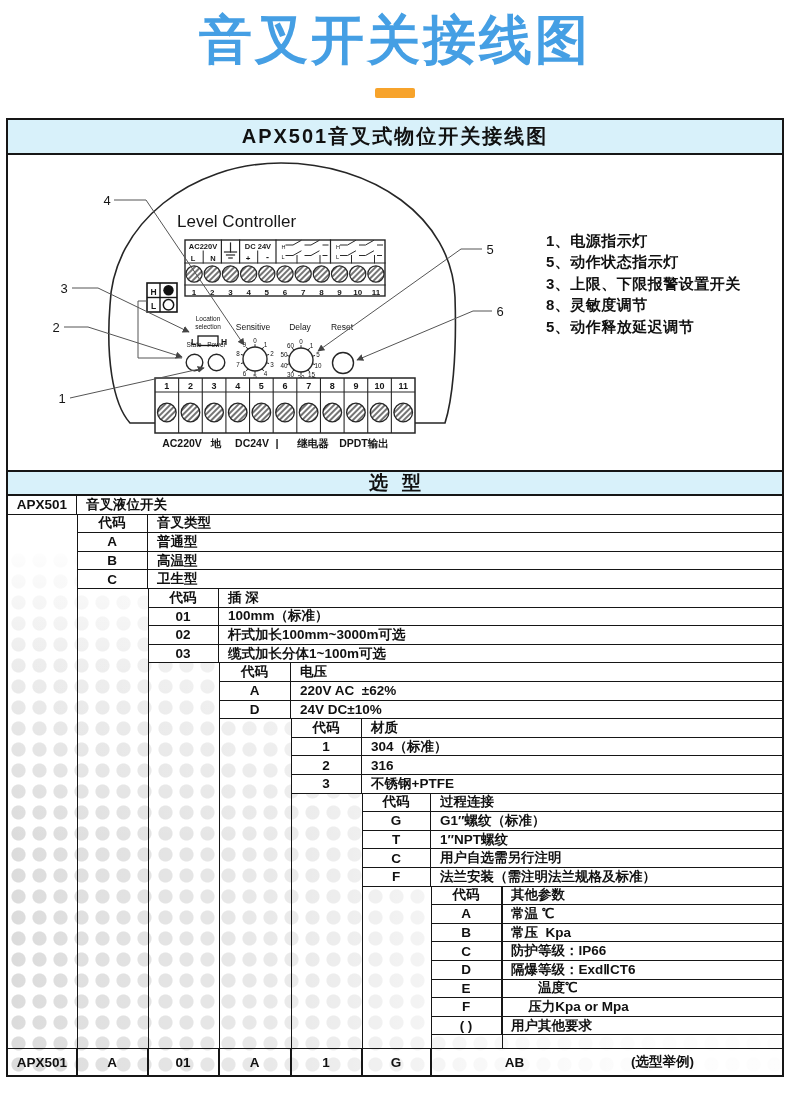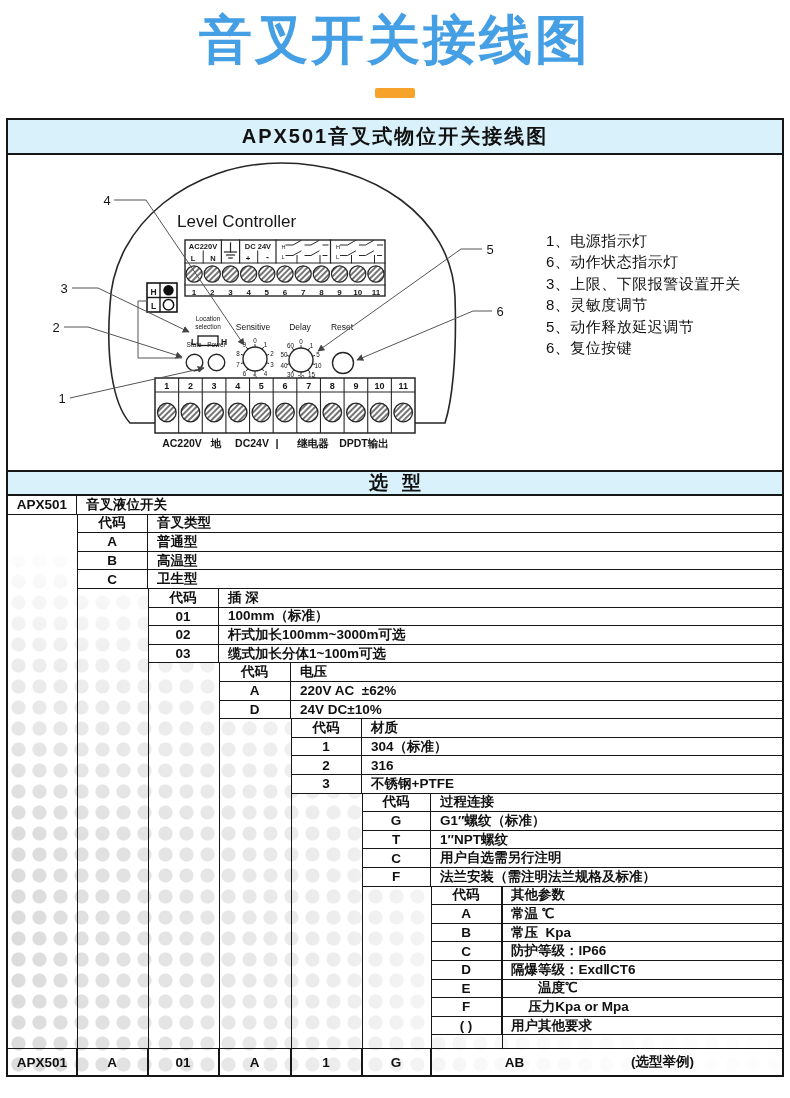--- a/index.html
+++ b/index.html
@@ -36,21 +36,21 @@
     font-size:20px;font-weight:700;letter-spacing:2px;
   }
   .select-bar{
     position:absolute;left:0;top:350px;width:100%;height:26px;z-index:2;
     background:#d8f1fa;border-top:2px solid #161616;border-bottom:2px solid #161616;
     box-sizing:border-box;display:flex;align-items:center;justify-content:center;
     font-size:19px;font-weight:700;letter-spacing:14px;text-indent:14px;
   }
   
   .legend{position:absolute;left:546px;top:232px;z-index:4;}
-  .legend-item{height:21.4px;font-size:15px;font-weight:400;letter-spacing:.5px;white-space:nowrap;}
+  .legend-item{height:21.4px;font-size:15px;font-weight:700;letter-spacing:.5px;white-space:nowrap;}
   
   #diagram-svg{position:absolute;left:0;top:155px;width:790px;height:315px;z-index:3;}
   #diagram-svg text{font-family:"Liberation Sans", sans-serif;fill:#161616;}
   
   .sel-table{
     position:absolute;left:0;top:376px;width:724px;height:579px;z-index:1;
   }
   .trow{position:absolute;display:flex;border-bottom:1px solid #161616;box-sizing:border-box;background:#fff;}
   .tcode{
     border-right:1px solid #161616;box-sizing:border-box;height:100%;
@@ -214,25 +214,24 @@
         <div class="bcell last" style="left: 423px; width: 351px;">
           <span class="ab">AB</span>
           <span class="note">(选型举例)</span>
         </div>
       </div>
     </div>
 </div>
 
 <div class="legend" id="legend">
     <div class="legend-item">1、电源指示灯</div>
-    <div class="legend-item">6、动作状态指示灯</div>
+    <div class="legend-item">5、动作状态指示灯</div>
     <div class="legend-item">3、上限、下限报警设置开关</div>
     <div class="legend-item">8、灵敏度调节</div>
     <div class="legend-item">5、动作释放延迟调节</div>
-    <div class="legend-item">6、复位按键</div>
   </div>
 
 <svg id="diagram-svg" viewBox="0 0 790 315" xmlns="http://www.w3.org/2000/svg">
   <defs>
     <pattern id="hatch" patternUnits="userSpaceOnUse" width="4" height="4" patternTransform="rotate(45)">
       <rect width="4" height="4" fill="#ffffff"></rect>
       <line x1="1" y1="0" x2="1" y2="4" stroke="#2a2a2a" stroke-width="1.3"></line>
     </pattern>
     <marker id="arr" viewBox="0 0 10 10" refX="9" refY="5" markerWidth="7" markerHeight="7" orient="auto">
       <path d="M0,0 L10,5 L0,10 z" fill="#444"></path>

